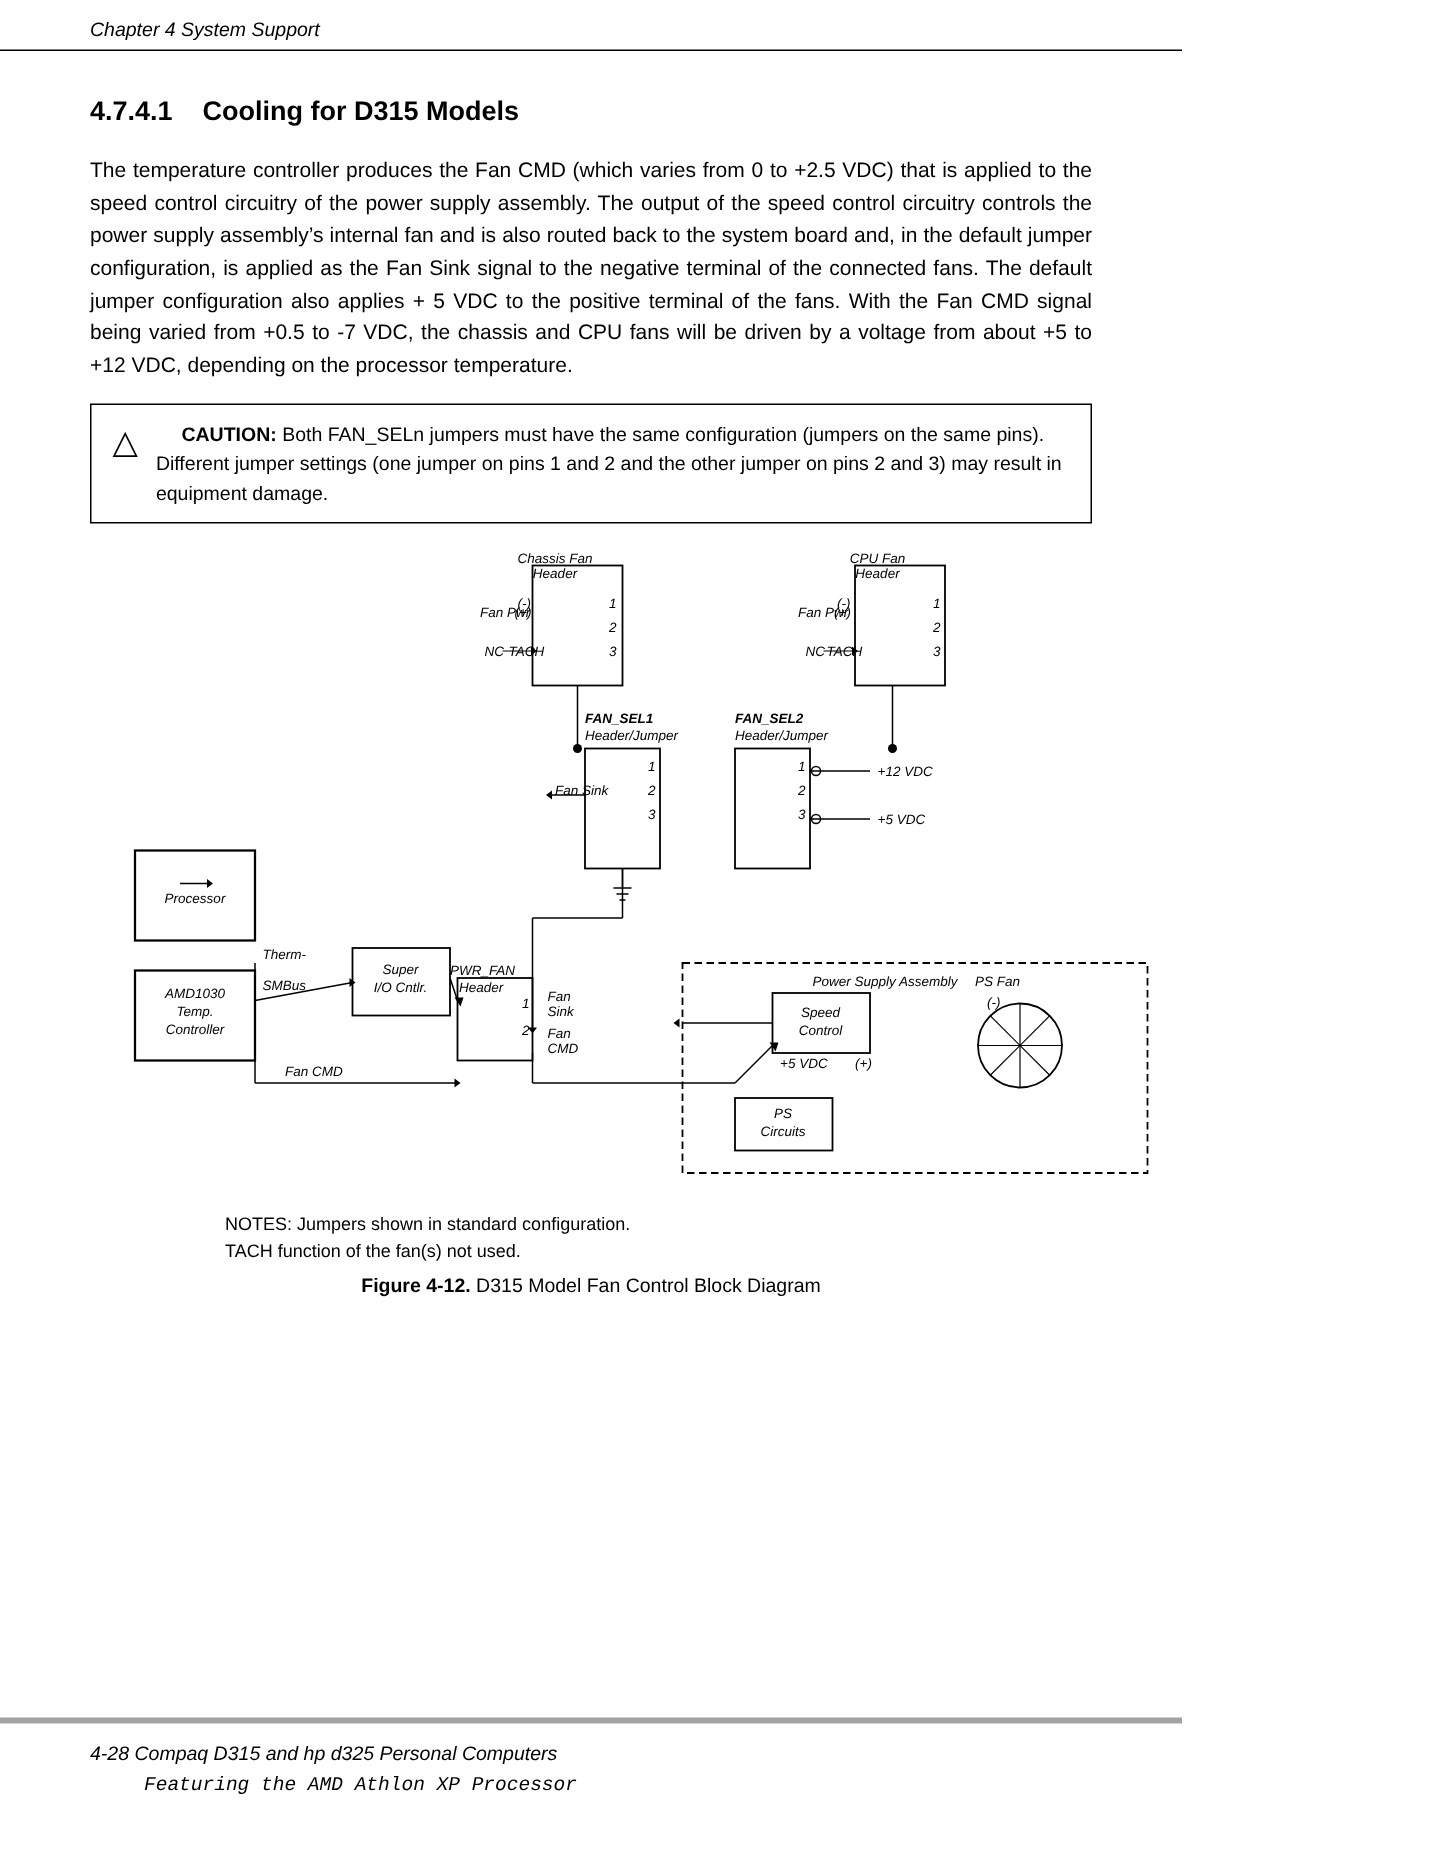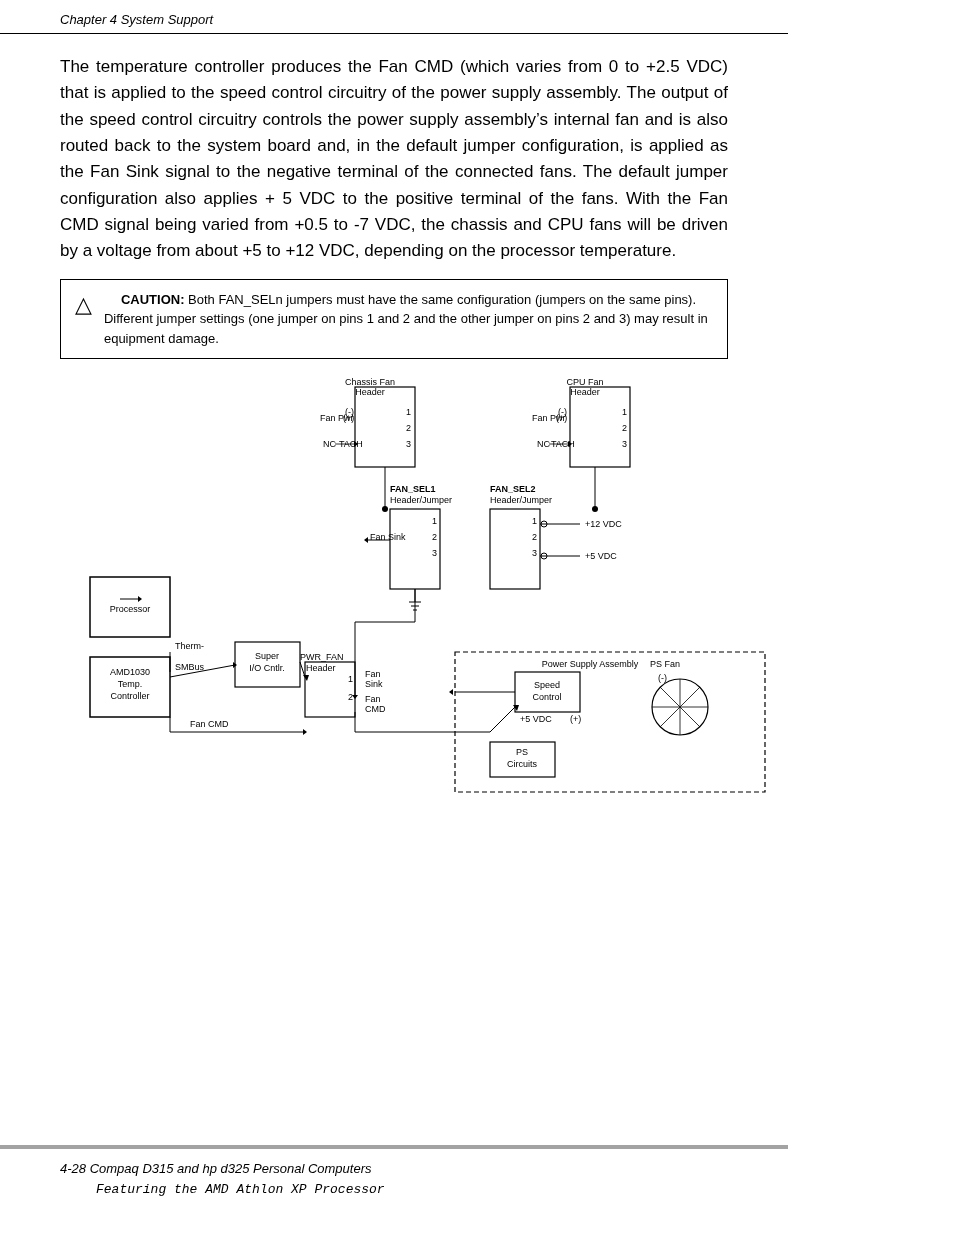--- a/index.html
+++ b/index.html
@@ -30,21 +30,21 @@
     .content {
       padding: 20px 60px 0 60px;
     }
     .section-title {
       font-size: 18px;
       font-weight: bold;
       margin-bottom: 18px;
       margin-top: 10px;
     }
     .body-text {
-      font-size: 17px;
+      font-size: 14px;
       line-height: 1.55;
       margin-bottom: 14px;
       text-align: justify;
     }
     .caution-box {
       border: 1px solid #000;
       padding: 10px 14px 10px 14px;
       margin: 14px 0 18px 0;
       display: flex;
       align-items: flex-start;
@@ -60,20 +60,21 @@
       line-height: 1.5;
     }
     .caution-text strong {
       font-weight: bold;
       margin-left: 17px;
     }
     .diagram-area {
       margin: 10px 0 10px 0;
       position: relative;
       width: 100%;
+      font-style: italic;
     }
     .diagram-svg {
       display: block;
       margin: 0 auto;
     }
     .notes-text {
       font-size: 12px;
       margin: 4px 0 6px 90px;
       line-height: 1.5;
     }
@@ -111,20 +112,23 @@
 <body>
 
 <div class="page">
 
   <div class="header">
     <span class="header-text">Chapter 4  System Support</span>
   </div>
 
   <div class="content">
 
+    <div class="section-title">
+      <span>4.7.4.1</span>&nbsp;&nbsp;&nbsp;&nbsp;<span>Cooling for D315 Models</span>
+    </div>
 
     <p class="body-text">The temperature controller produces the Fan CMD (which varies from 0 to +2.5 VDC) that is applied to the speed control circuitry of the power supply assembly. The output of the speed control circuitry controls the power supply assembly’s internal fan and is also routed back to the system board and, in the default jumper configuration, is applied as the Fan Sink signal to the negative terminal of the connected fans. The default jumper configuration also applies + 5 VDC to the positive terminal of the fans. With the Fan CMD signal being varied from +0.5 to -7 VDC, the chassis and CPU fans will be driven by a voltage from about +5 to +12 VDC, depending on the processor temperature.</p>
 
     <div class="caution-box">
       <div class="caution-triangle">△</div>
       <div class="caution-text">
         <strong>CAUTION:</strong>
         <span> Both FAN_SELn jumpers must have the same configuration (jumpers on the same pins). Different jumper settings (one jumper on pins 1 and 2 and the other jumper on pins 2 and 3) may result in equipment damage.</span>
       </div>
     </div>
@@ -278,21 +282,29 @@
         <line x1="295" y1="355" x2="430" y2="355" stroke="#000" stroke-width="1"></line>
         <line x1="430" y1="355" x2="455" y2="330" stroke="#000" stroke-width="1"></line>
         <polygon points="453,328 457,334 459,328" fill="#000"></polygon>
 
         <line x1="240" y1="285" x2="245" y2="300" stroke="#000" stroke-width="1"></line>
         <polygon points="243,298 247,304 249,298" fill="#000"></polygon>
 
       </svg>
     </div>
 
-
+    <div class="notes-text">
+      <div>NOTES:   Jumpers shown in standard configuration.</div>
+      <div>TACH function of the fan(s) not used.</div>
+    </div>
+
+    <div class="figure-caption">
+      <strong>Figure 4-12.</strong>
+      <span> </span><span>D315 Model Fan Control Block Diagram</span>
+    </div>
 
   </div>
 
   <div class="footer">
     <div class="footer-left">
       <span>4-28</span>
       <span> </span>
       <em><span>Compaq D315 and hp d325 Personal Computers</span></em><br>
       <span style="margin-left: 36px; font-family: Liberation Mono, monospace;"><em><span>Featuring the AMD Athlon XP Processor</span></em></span>
     </div>

